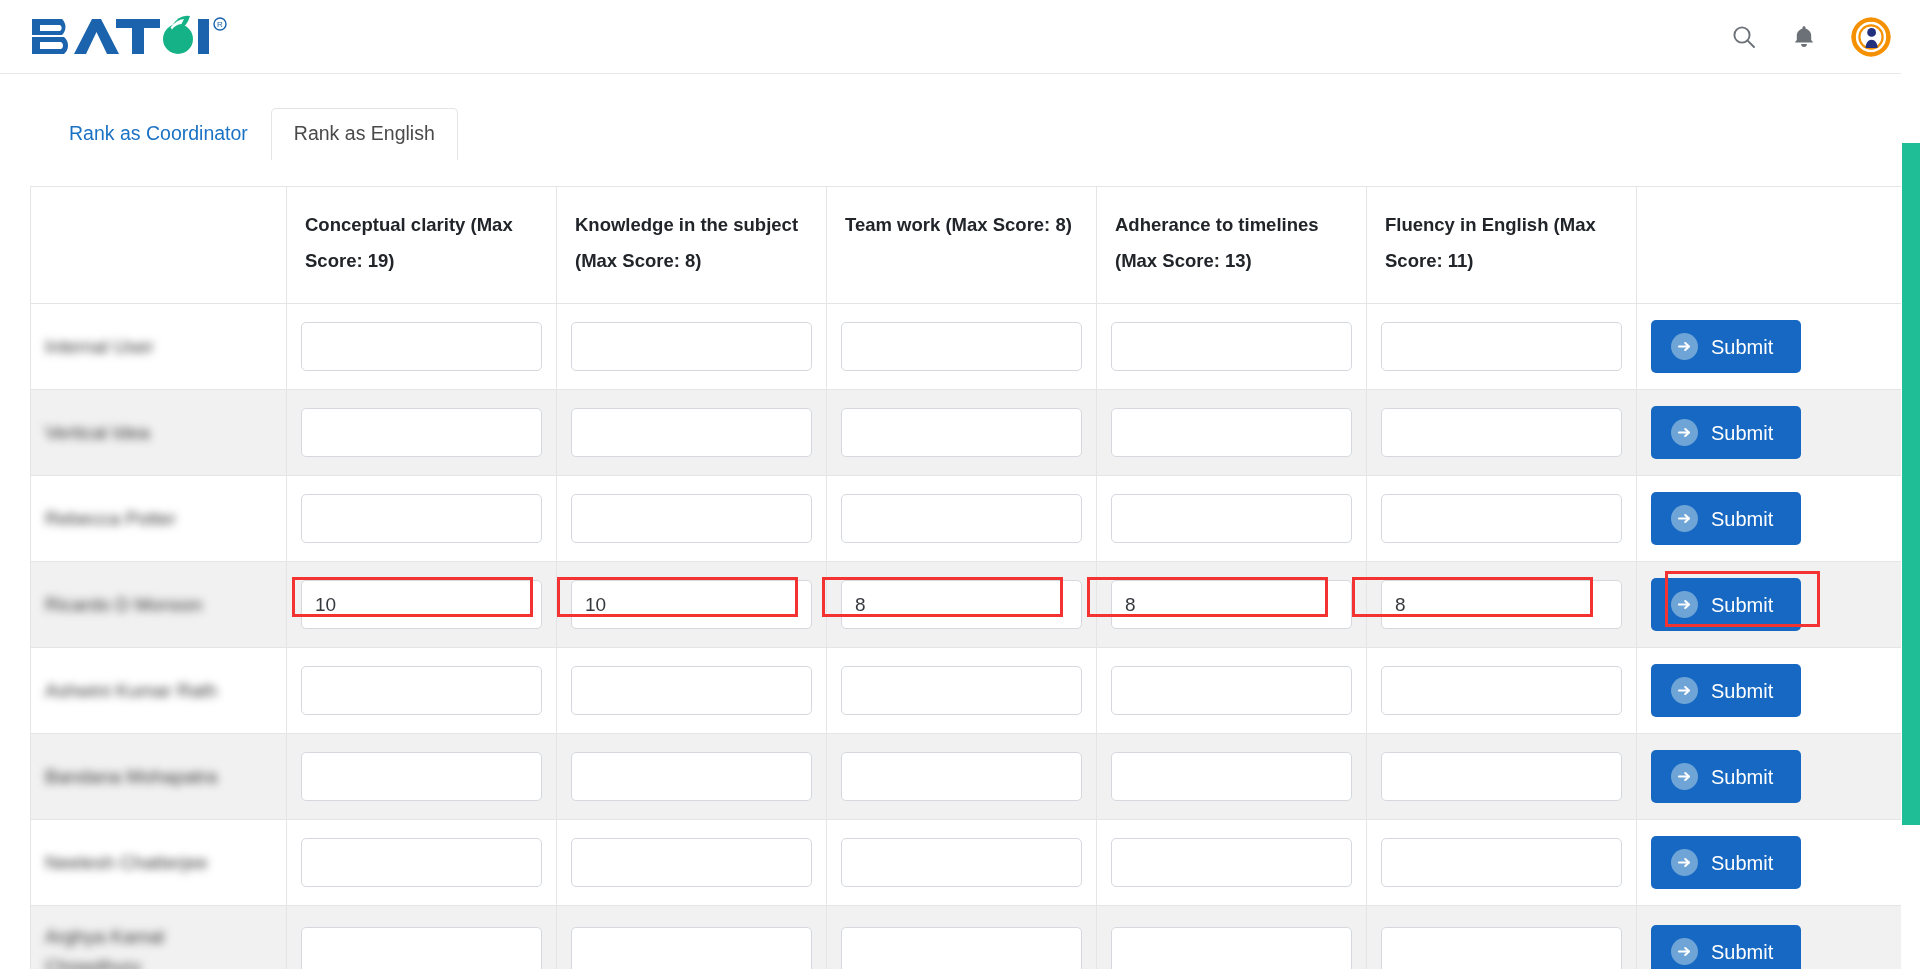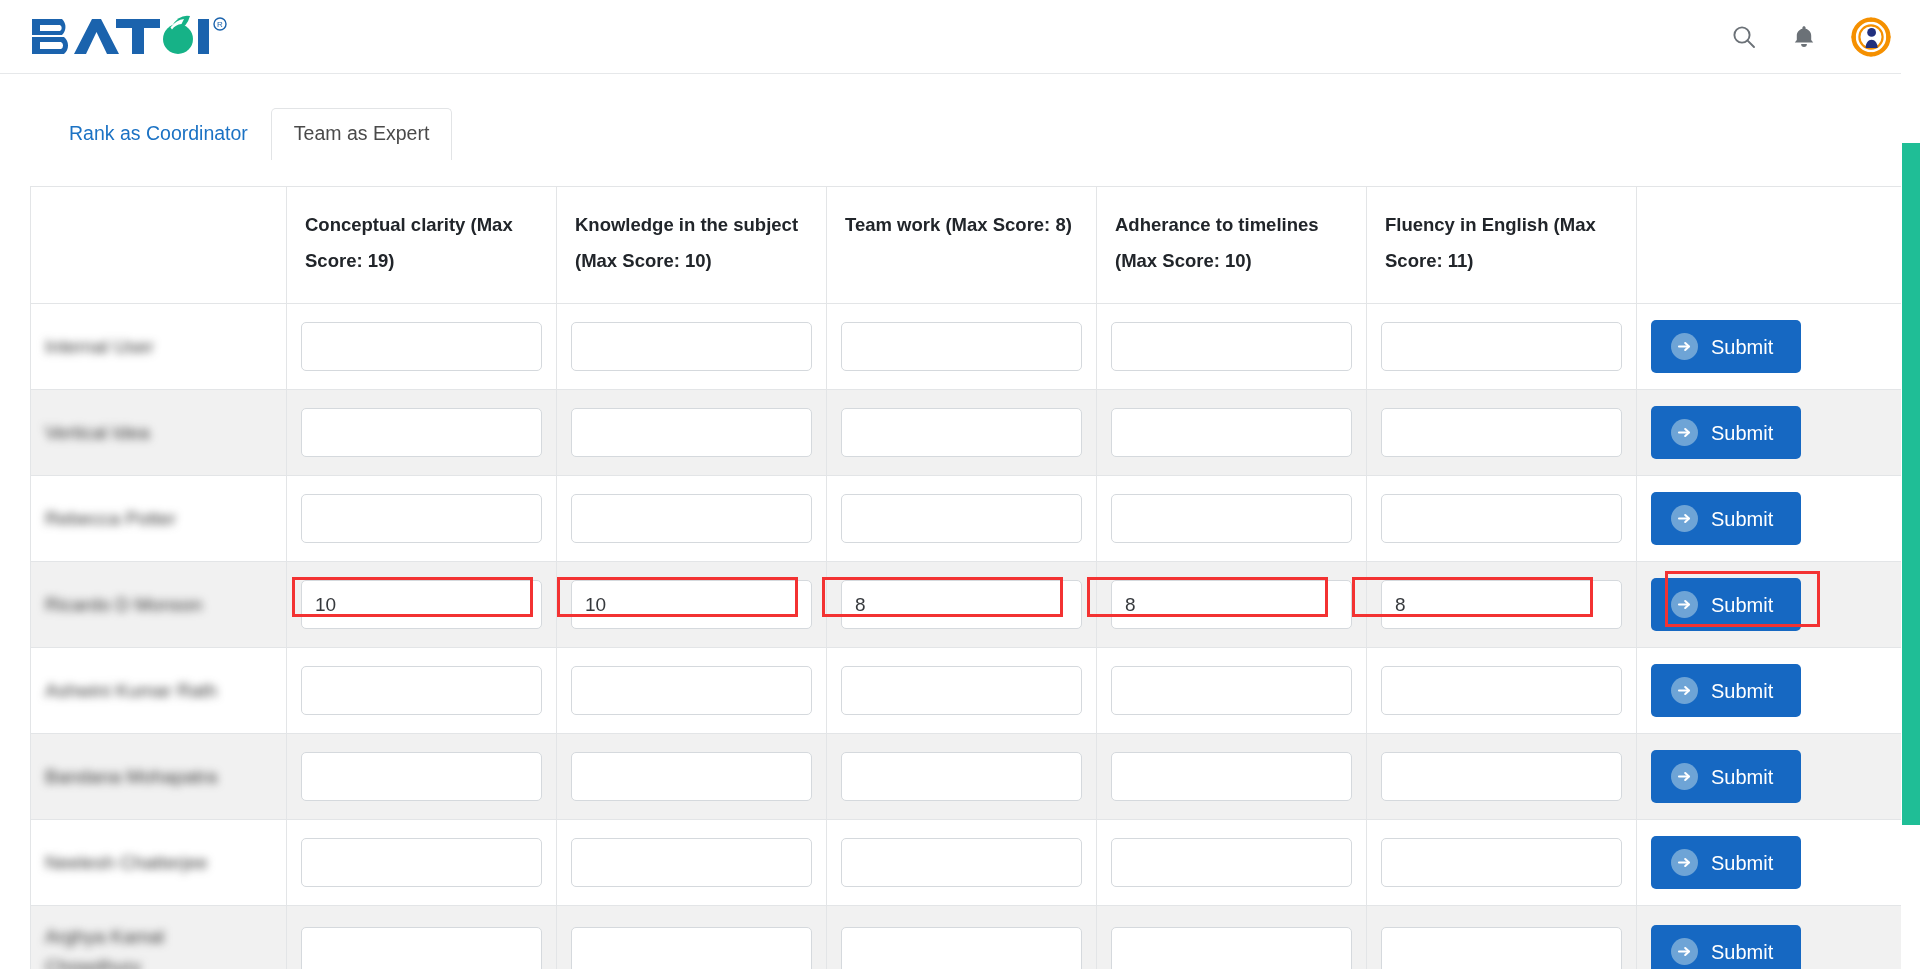--- a/index.html
+++ b/index.html
@@ -244,42 +244,42 @@
           <path d="M15.6 32 c0 -5 2.7 -8.2 6 -8.2 c3.3 0 6 3.2 6 8.2 z" fill="#22307e"></path>
         </svg>
       </div>
 
     </div>
   </header>
 
   <div class="tabs-region">
     <div class="tab-strip">
       <div class="tab">Rank as Coordinator</div>
-      <div class="tab active">Team as Expert</div>
+      <div class="tab active">Rank as English</div>
     </div>
   </div>
 
   <div class="table-scroll">
     <table class="rank-table">
       <colgroup>
         <col class="c-name">
           <col class="c-score">
           <col class="c-score">
           <col class="c-score">
         <col class="c-score">
           <col class="c-score">
           <col class="c-action">
       </colgroup>
       <thead>
         <tr>
           <th></th>
           <th>Conceptual clarity (Max Score: 19)</th>
-          <th>Knowledge in the subject (Max Score: 10)</th>
+          <th>Knowledge in the subject (Max Score: 8)</th>
           <th>Team work (Max Score: 8)</th>
-          <th>Adherance to timelines (Max Score: 10)</th>
+          <th>Adherance to timelines (Max Score: 13)</th>
           <th>Fluency in English (Max Score: 11)</th>
           <th></th>
         </tr>
       </thead>
       <tbody id="table-body">
           <tr>
             <td class="name-cell">
               <span class="person-name">Internal User</span>
             </td>
             <td><input type="text" class="score-input" placeholder="" value="" style=""></td>

